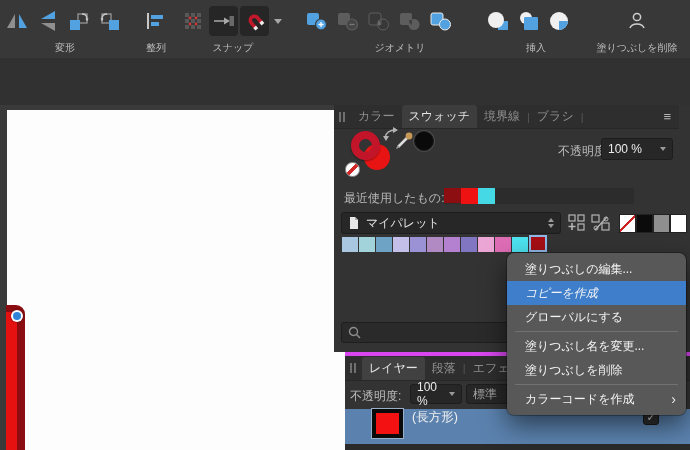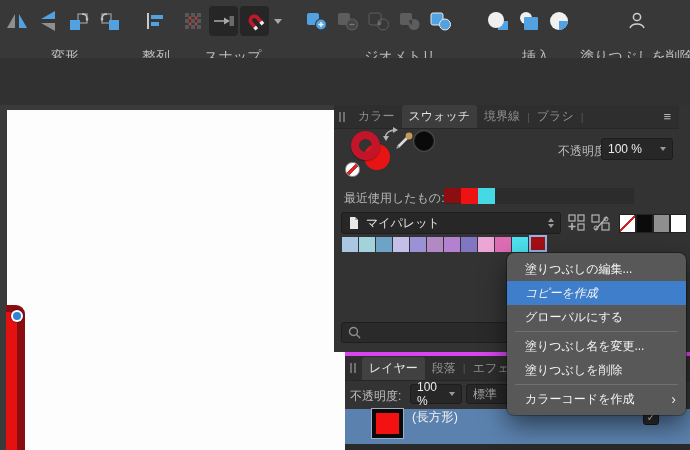--- a/index.html
+++ b/index.html
@@ -2,21 +2,21 @@
 <html><head>
 <meta charset="utf-8">
 <style>
   html,body{margin:0;padding:0}
   body{width:690px;height:450px;position:relative;overflow:hidden;background:#333;
        font-family:"Liberation Sans","DejaVu Sans",sans-serif;color:#c9c9c9}
   svg{display:block}
   
   #top-toolbar{position:absolute;left:0;top:0;width:690px;height:58px;background:#383838;border-bottom:1px solid #232323}
   .tb-group{position:absolute;top:5px;height:32px;display:flex;gap:2px;align-items:center}
-  .tb-label{position:absolute;top:48px;font-size:14px;color:#bdbdbd;white-space:nowrap;transform:translateX(-50%)}
+  .tb-label{position:absolute;top:41px;font-size:10px;color:#bdbdbd;white-space:nowrap;transform:translateX(-50%)}
   .tbtn{width:29px;height:30px;border-radius:4px;display:flex;align-items:center;justify-content:center;flex:none}
   .tbtn.pressed{background:#262626}
   .tbtn.dim{opacity:.38}
   .caret-s{width:0;height:0;border-left:4px solid transparent;border-right:4px solid transparent;border-top:5px solid #a8a8a8}
   
   #ctx-toolbar{position:absolute;left:0;top:58px;width:690px;height:47px;background:#313131;border-bottom:1px solid #222}
   .cbtn{position:absolute;width:28px;height:24px;top:73px;display:flex;align-items:center;justify-content:center;border-radius:3px}
   .dd{background:#272727;border:1px solid #1d1d1d;border-radius:3px;font-size:12px;display:flex;align-items:center;padding:0 6px;gap:6px}
   .vsep{position:absolute;width:1px;background:#262626}
   

